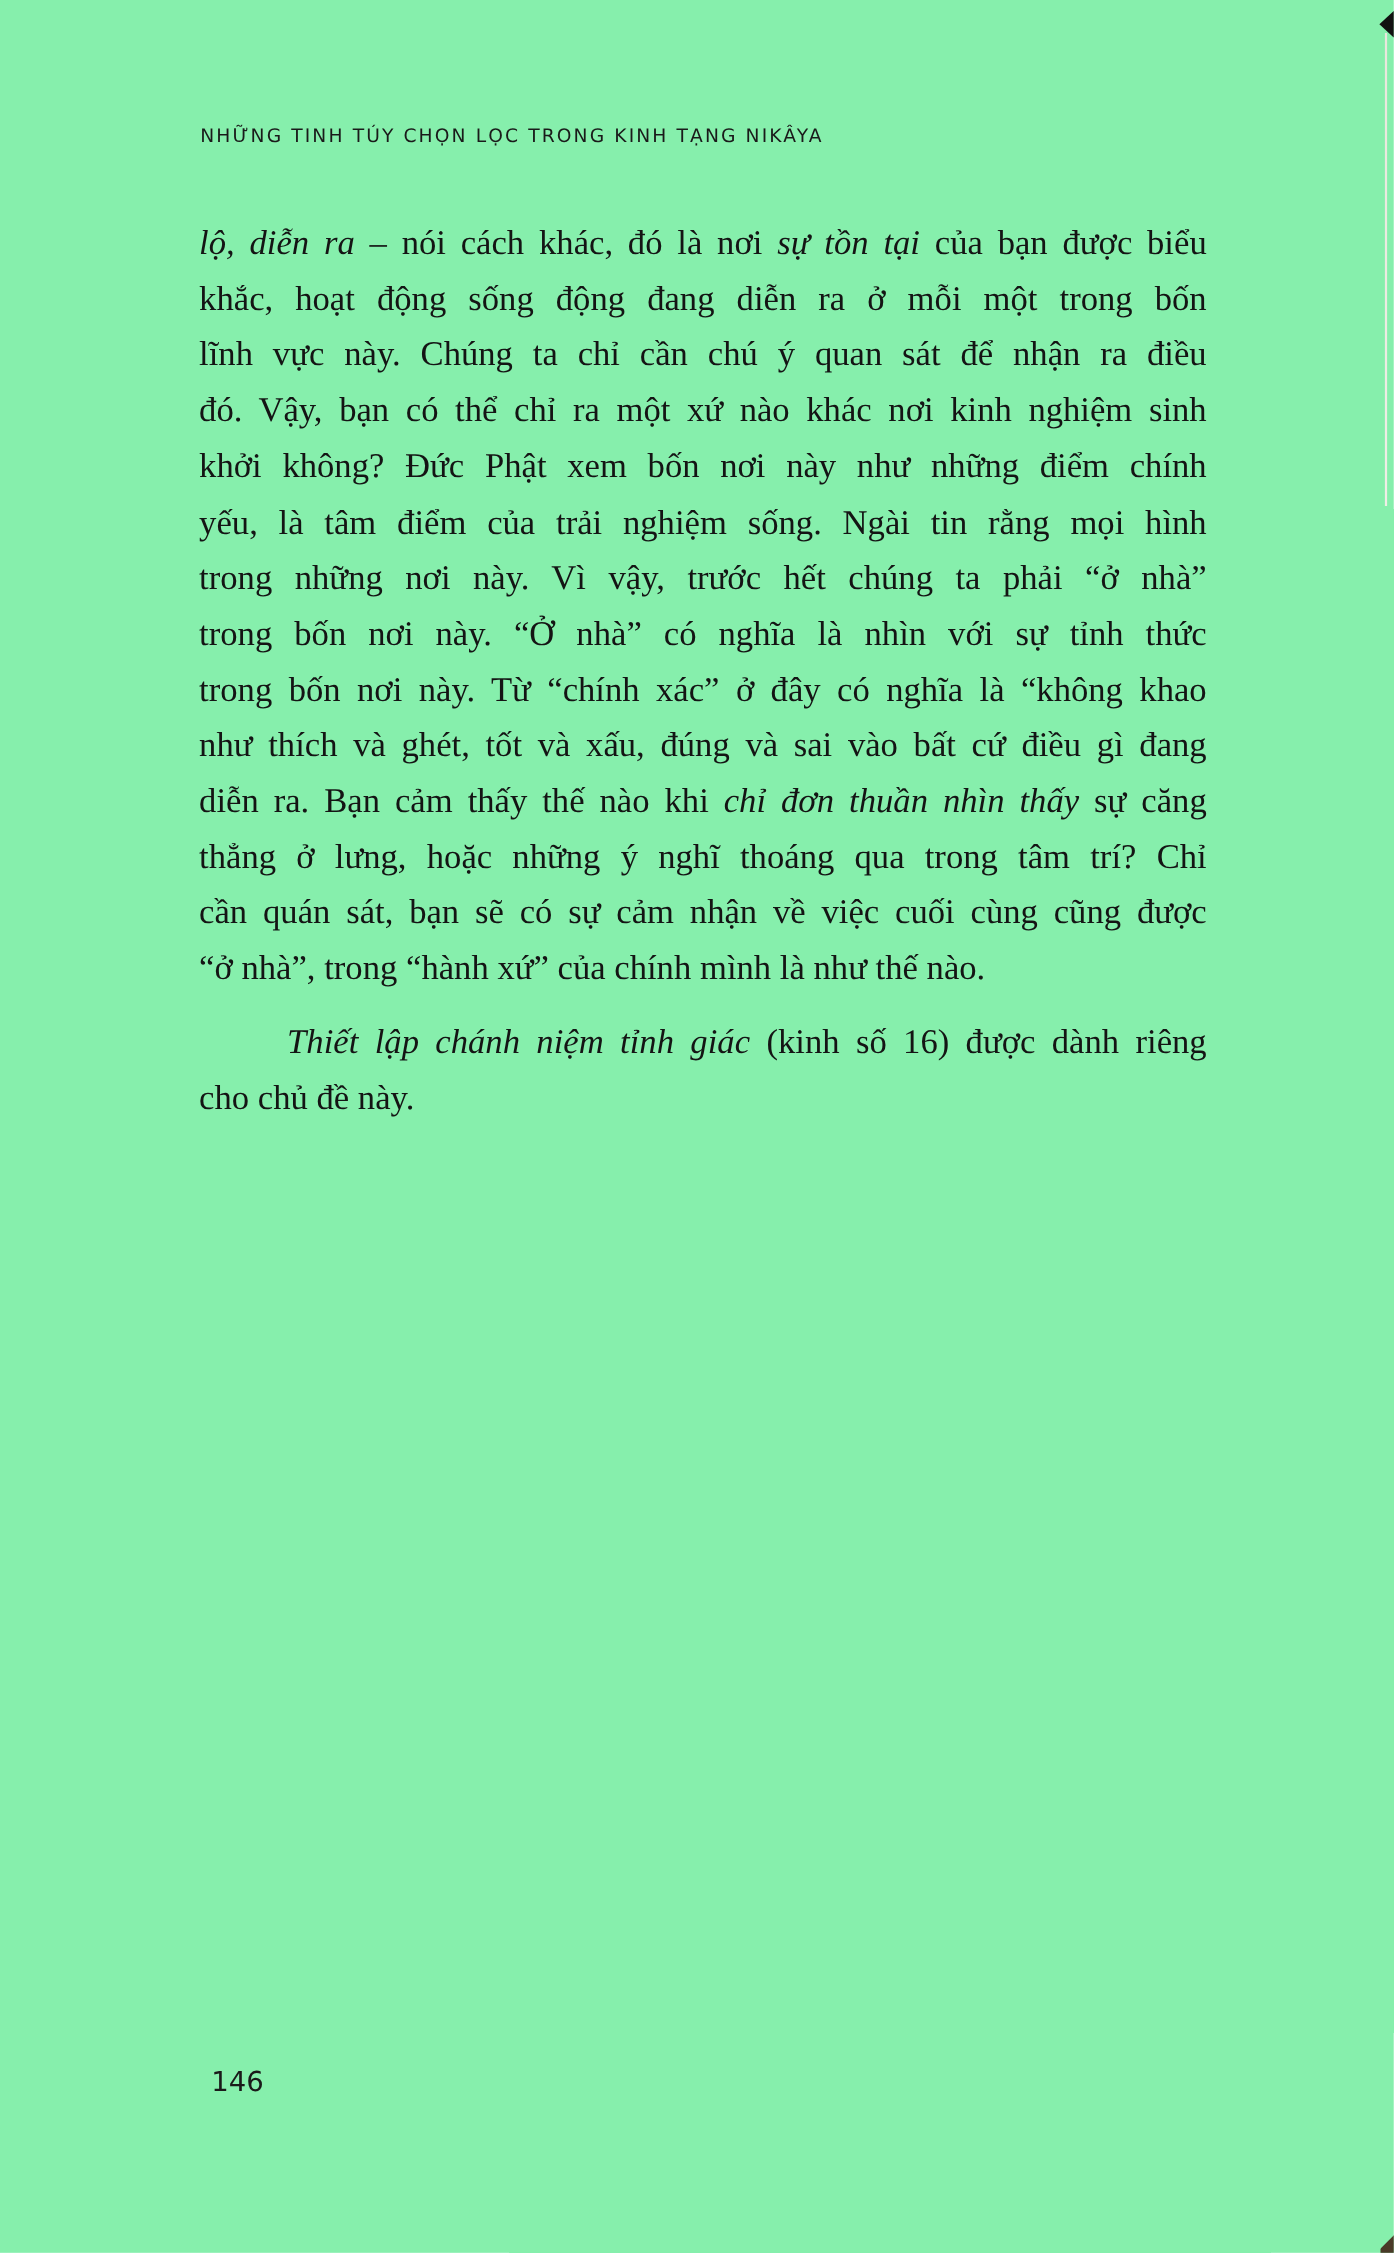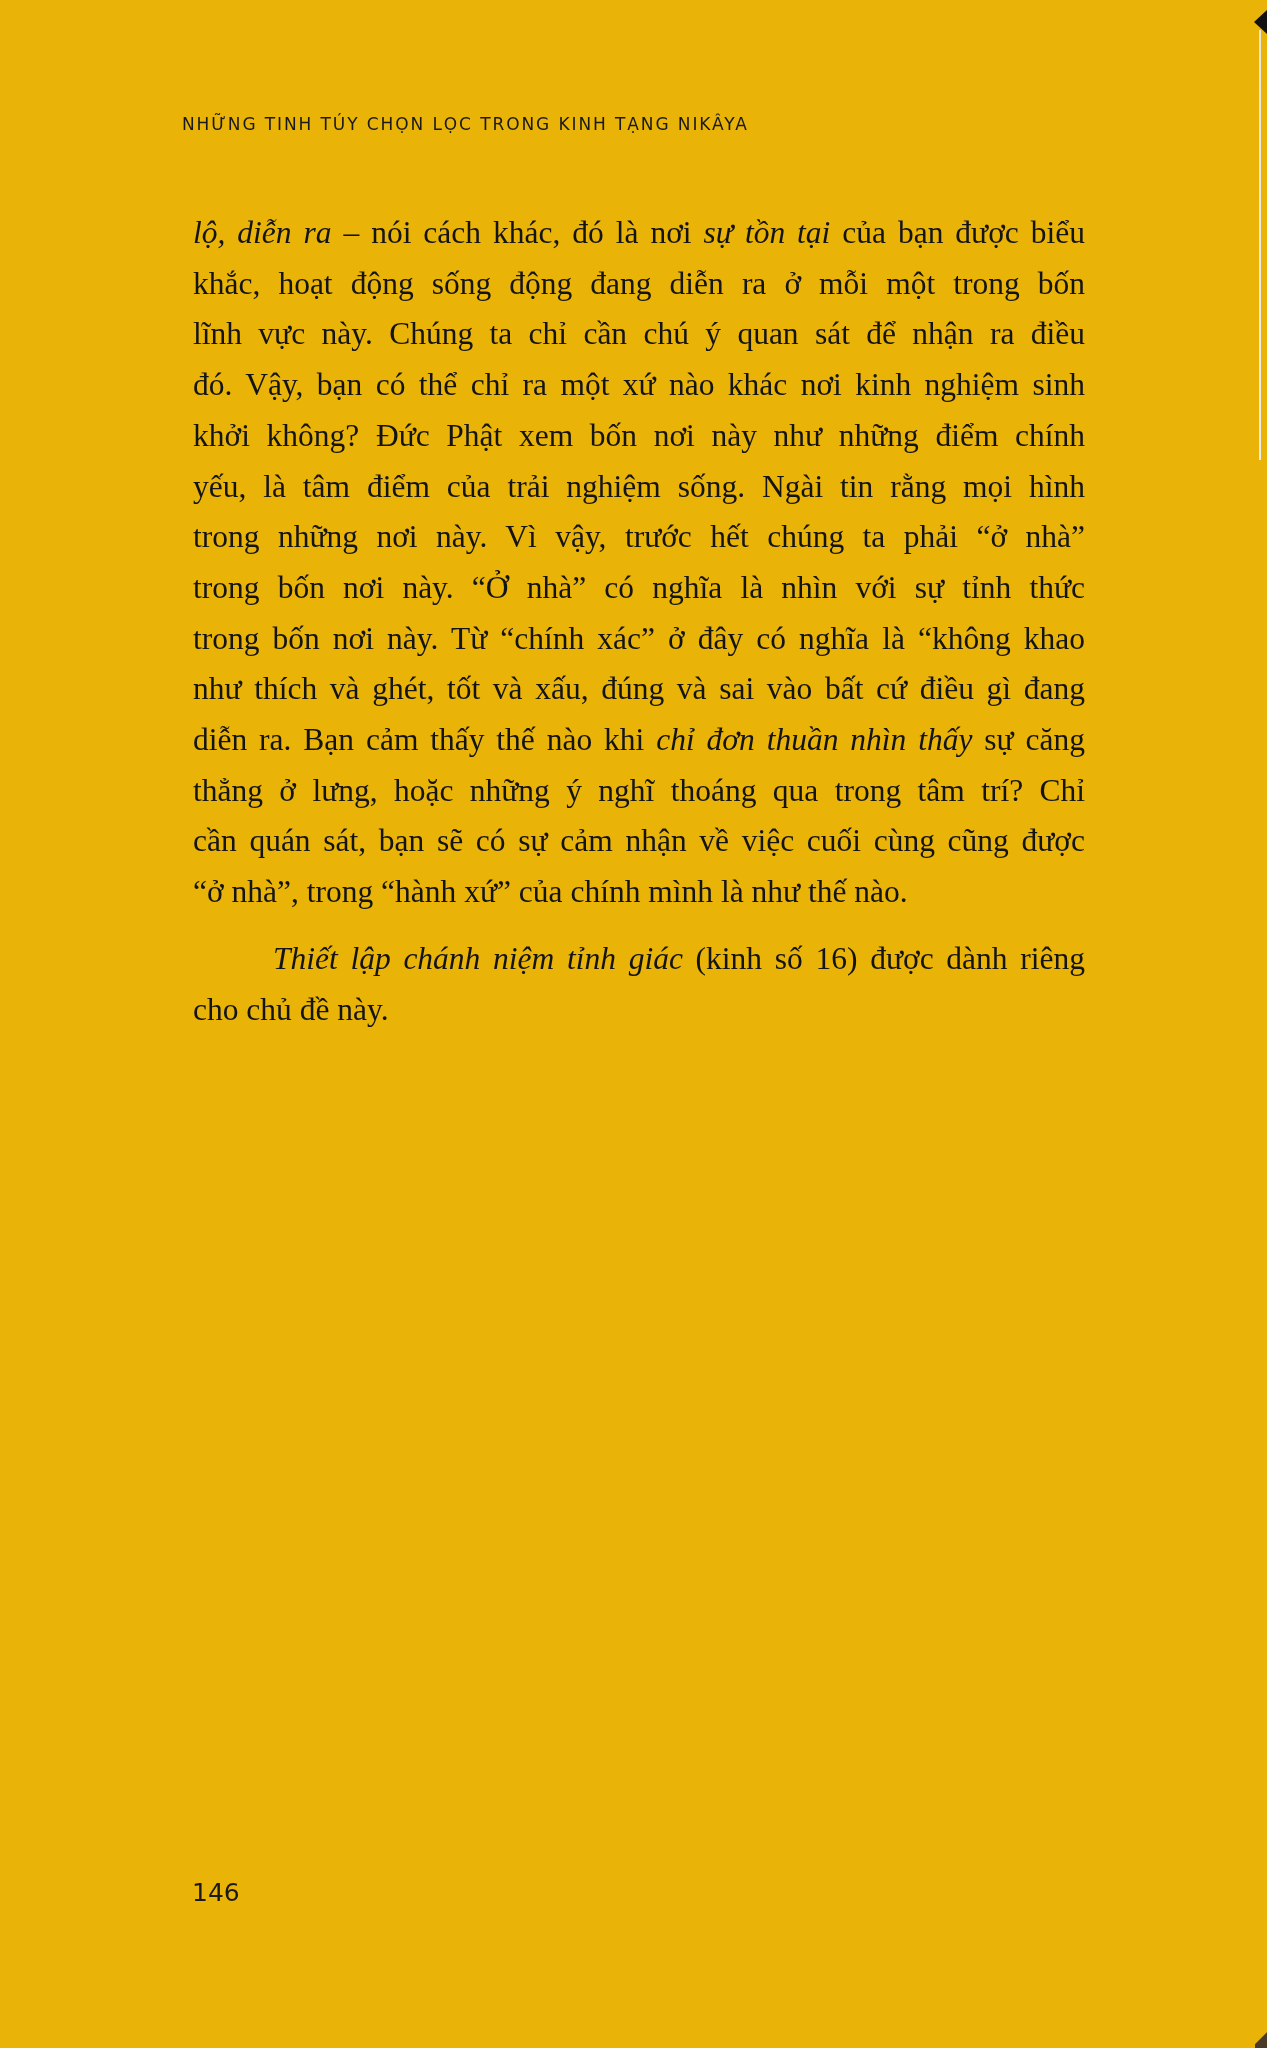--- a/index.html
+++ b/index.html
@@ -12,21 +12,21 @@
       height: 2048px;
       position: relative;
       overflow: hidden;
       background: #fefefe;
     }
     .page {
       position: absolute;
       left: 0; top: 0;
       width: 1267px;
       height: 2048px;
-      background: #eab308;
+      background: #86efac;
     }
     .running-head {
       position: absolute;
       left: 182px;
       top: 114px;
       font-family: "DejaVu Sans", sans-serif;
       font-size: 17px;
       letter-spacing: 1.9px;
       color: #1a1a1a;
       white-space: nowrap;
@@ -36,21 +36,21 @@
       left: 181px;
       top: 196px;
       width: 916px;
       font-family: "Liberation Serif", serif;
       font-size: 31.5px;
       line-height: 50.7px;
       color: #141414;
       text-align: justify;
     }
     .body-text p {
-      margin: 12px;
+      margin: 0;
     }
     .body-text p.p2 {
       margin-top: 16px;
       text-indent: 80px;
     }
     .body-text p .line {
       display: block;
       text-align: justify;
       text-align-last: justify;
       white-space: nowrap;

